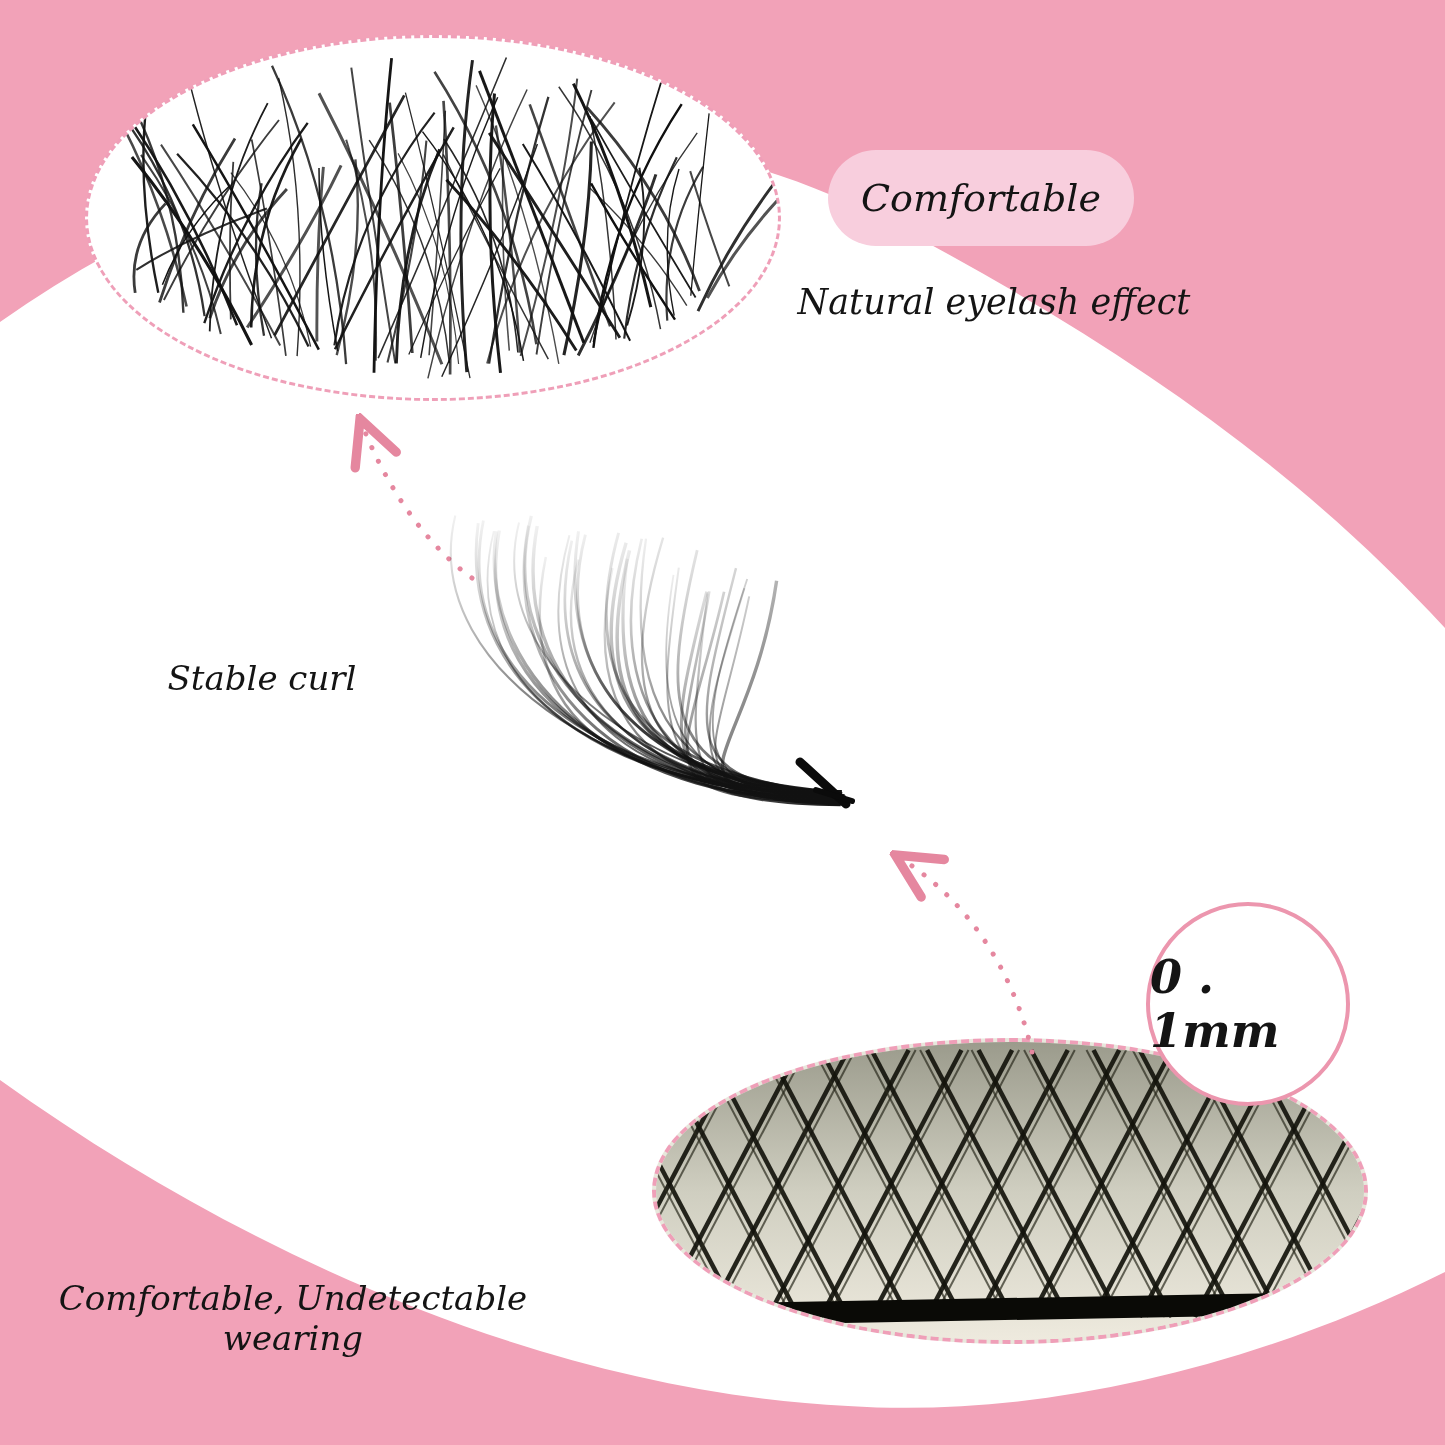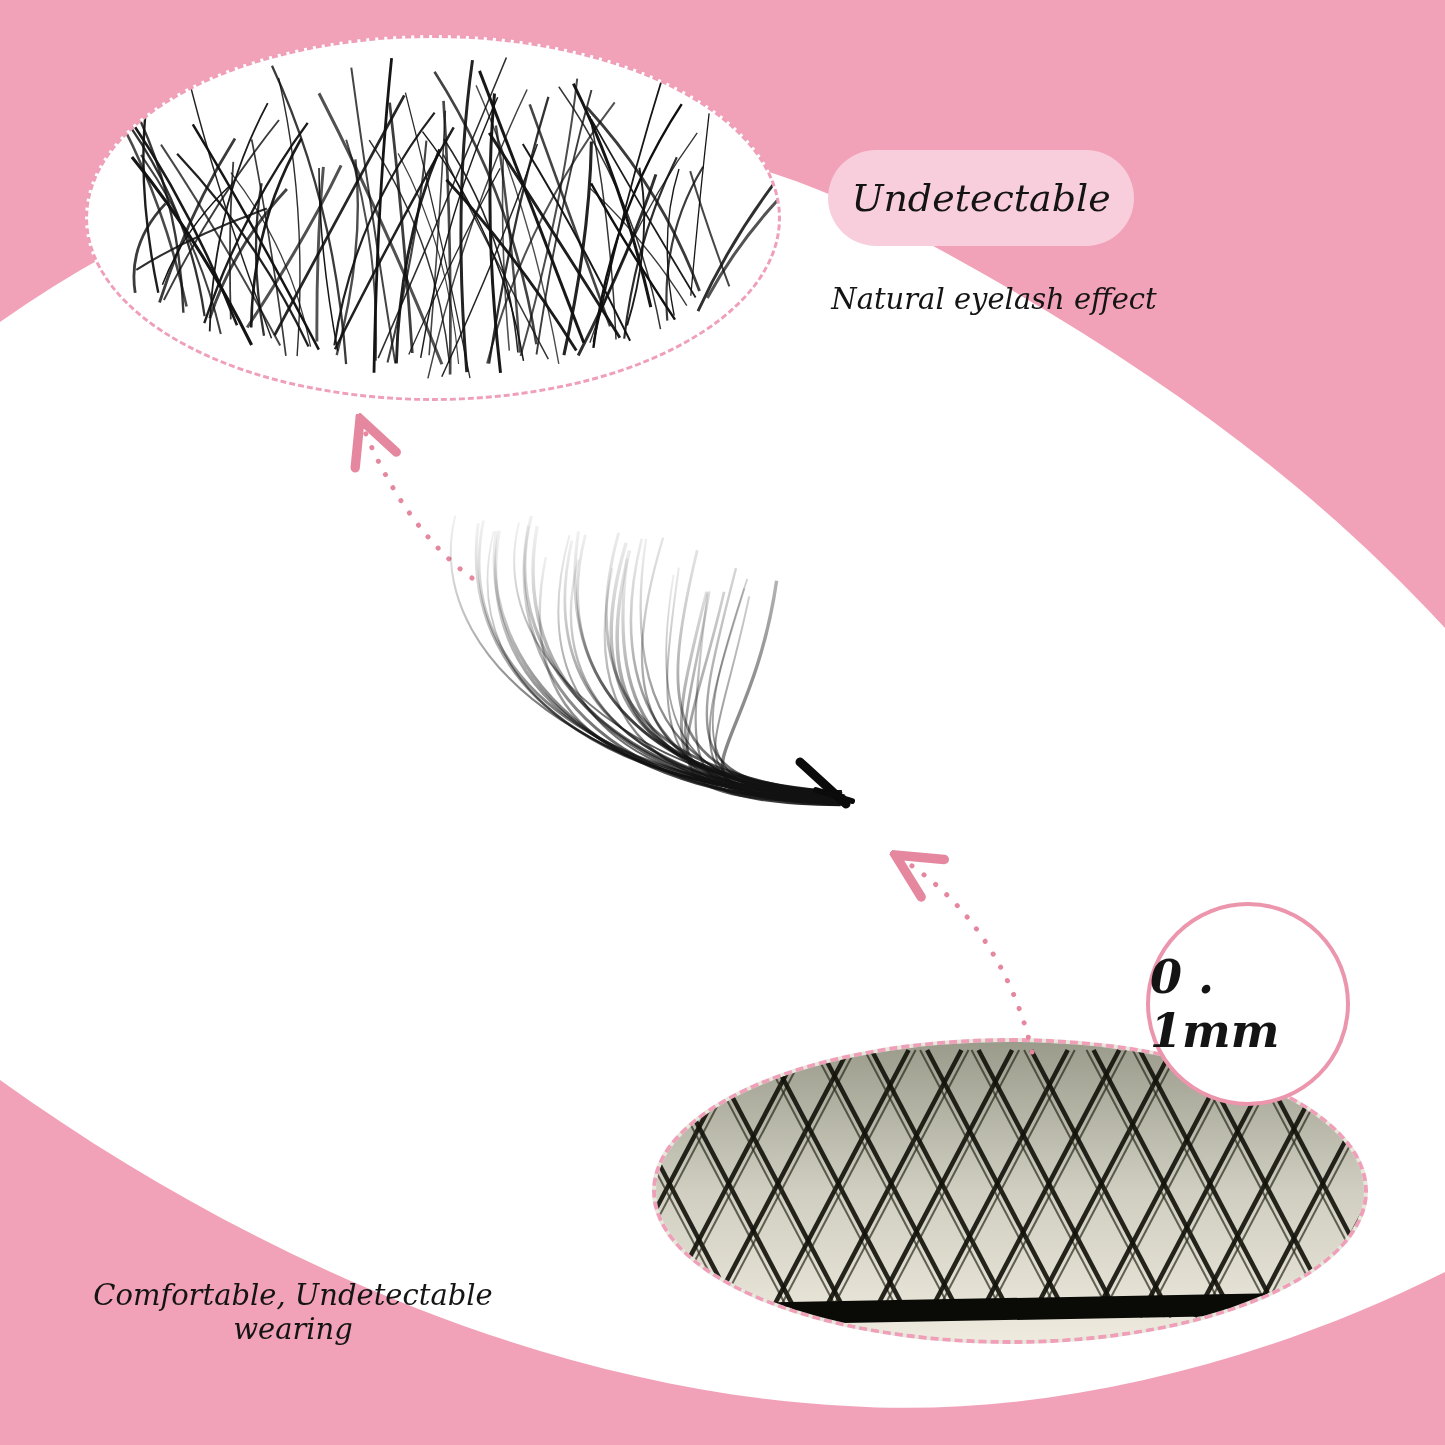--- a/index.html
+++ b/index.html
@@ -29,23 +29,23 @@
     font-style:italic;font-weight:500;color:var(--text-dark,#141414);
   }
   #badge-featherlight{left:828px;top:150px;width:306px;height:96px;font-size:38px;}
   #badge-superfine{left:158px;top:1132px;width:302px;height:106px;font-size:37px;white-space:pre;}
 
   
   .note{
     position:absolute;text-align:center;font-style:italic;
     color:var(--text-dark,#141414);
   }
-  #note-natural{left:768px;top:282px;width:452px;font-size:29px;}
+  #note-natural{left:768px;top:282px;width:452px;font-size:35px;}
   #note-curl{left:42px;top:650px;width:440px;font-size:34px;line-height:1.7;}
-  #note-comfort{left:48px;top:1278px;width:490px;font-size:29px;}
+  #note-comfort{left:48px;top:1278px;width:490px;font-size:34px;}
 
   
   #thick-circle{
     position:absolute;left:1146px;top:902px;width:196px;height:196px;
     border-radius:50%;background:#fff;
     border:4px solid var(--circle-border-pink,#ef9fb8);
     display:flex;align-items:center;justify-content:flex-end;
     font-style:italic;font-weight:bold;font-size:46px;color:var(--text-dark,#141414);
   }
 
@@ -289,25 +289,26 @@
         <path d="M299.2,81.0 C247.7,237.9 235.1,299.4 395.9,306.6" fill="none" stroke="url(#fadeStroke)" stroke-width="1.8"></path>
         <path d="M301.2,98.4 C262.3,283.0 222.3,280.4 393.5,299.1" fill="none" stroke="url(#fadeStroke)" stroke-width="2.0"></path>
         <path d="M296.4,90.3 C247.8,247.2 225.9,305.9 396.6,305.9" fill="none" stroke="url(#fadeStroke)" stroke-width="2.0"></path>
         <path d="M328.6,82.7 C300.9,274.7 194.3,293.9 387.5,293.6" fill="none" stroke="url(#fadeStroke)" stroke-width="3.4"></path>
       </g>
     <path d="M352,264 L398,306" stroke="#0b0b0b" stroke-width="9" stroke-linecap="round" fill="none"></path>
     <path d="M368,292 L404,303" stroke="#0b0b0b" stroke-width="6" stroke-linecap="round" fill="none"></path>
   </svg>
 
   <div class="badge" id="badge-featherlight">
-    <span>Undetectable</span>
+    <span>Comfortable</span>
   </div>
   <div class="note" id="note-natural">Natural eyelash effect</div>
 
   <div class="note" id="note-curl">
+    <div>Stable curl</div>
   </div>
 
   <div id="thick-circle">
     <span>0 . 1mm</span>
   </div>
 
   <div class="note" id="note-comfort">Comfortable, Undetectable wearing</div>
 
 </div>
 

